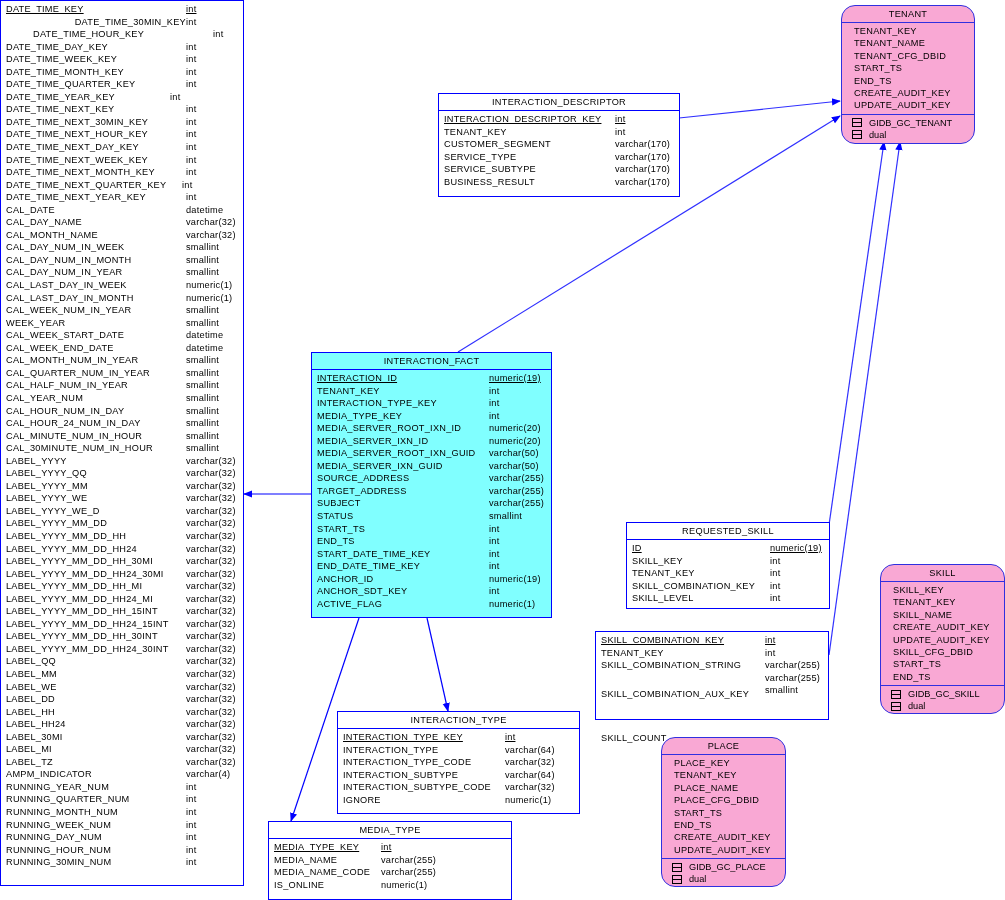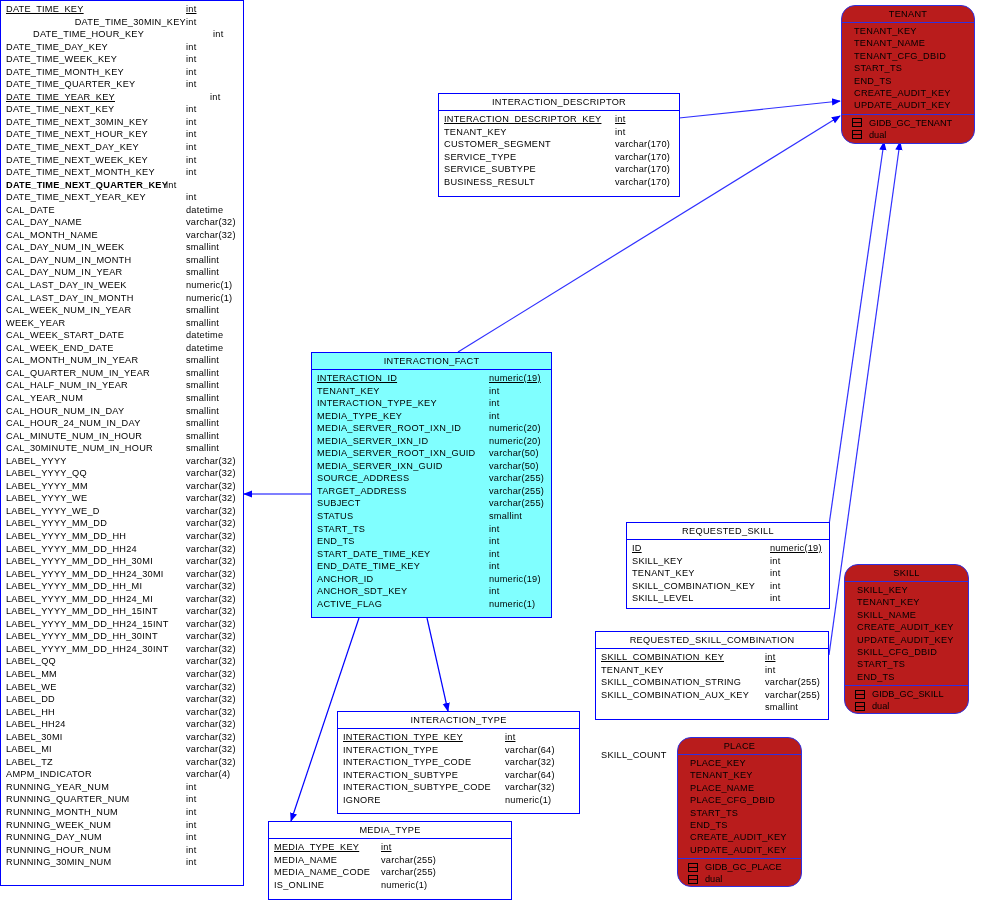--- a/index.html
+++ b/index.html
@@ -1,21 +1,21 @@
 <!DOCTYPE html>
 <html><head>
 <meta charset="utf-8">
 <style>
   html, body { margin:0; padding:0; background:#ffffff; }
   body { width:1005px; height:900px; position:relative; overflow:hidden;
          font-family:"Liberation Sans", sans-serif; font-size:9.2px; color:#000; }
   #links { position:absolute; left:0; top:0; width:1005px; height:900px; pointer-events:none; }
   .entity { position:absolute; border:1px solid #0000ff; background:#ffffff; box-sizing:border-box; }
   .entity.fact { background:#80ffff; }
-  .entity.view { background:#b91c1c; border-color:#3030e0; border-radius:14px; }
+  .entity.view { background:#f9a8d4; border-color:#3030e0; border-radius:14px; }
   .ent-title { text-align:center; height:16px; line-height:16px; border-bottom:1px solid #0000ff; letter-spacing:0.3px; }
   .entity.view .ent-title { border-bottom-color:#3030e0; }
   .ent-body { padding:2px 5px 4px 5px; }
   .row { display:flex; height:12.55px; line-height:12.55px; white-space:nowrap; letter-spacing:0.25px; }
   .row .cname { flex:0 0 auto; }
   .row .ctype { flex:0 0 auto; }
   .row.pk .cname, .row.pk .ctype { text-decoration:underline; }
   .view .ent-body { padding:2px 5px 2px 12px; }
   .view .row { height:12.4px; line-height:12.4px; }
   .ent-sources { border-top:1px solid #3030e0; padding:2px 5px 6px 10px; }
@@ -65,21 +65,21 @@
       </div>
       <div class="row">
         <span class="cname" style="width: 180px;">DATE_TIME_MONTH_KEY</span>
         <span class="ctype">int</span>
       </div>
       <div class="row">
         <span class="cname" style="width: 180px;">DATE_TIME_QUARTER_KEY</span>
         <span class="ctype">int</span>
       </div>
       <div class="row">
-        <span class="cname" style="width: 204px; text-decoration: underline;">DATE_TIME_YEAR_KEY</span>
+        <span class="cname" style="width: 164px;">DATE_TIME_YEAR_KEY</span>
         <span class="ctype">int</span>
       </div>
       <div class="row">
         <span class="cname" style="width: 180px;">DATE_TIME_NEXT_KEY</span>
         <span class="ctype">int</span>
       </div>
       <div class="row">
         <span class="cname" style="width: 180px;">DATE_TIME_NEXT_30MIN_KEY</span>
         <span class="ctype">int</span>
       </div>
@@ -93,21 +93,21 @@
       </div>
       <div class="row">
         <span class="cname" style="width: 180px;">DATE_TIME_NEXT_WEEK_KEY</span>
         <span class="ctype">int</span>
       </div>
       <div class="row">
         <span class="cname" style="width: 180px;">DATE_TIME_NEXT_MONTH_KEY</span>
         <span class="ctype">int</span>
       </div>
       <div class="row">
-        <span class="cname" style="width: 160px; font-weight: bold;">DATE_TIME_NEXT_QUARTER_KEY</span>
+        <span class="cname" style="width: 176px;">DATE_TIME_NEXT_QUARTER_KEY</span>
         <span class="ctype">int</span>
       </div>
       <div class="row">
         <span class="cname" style="width: 180px;">DATE_TIME_NEXT_YEAR_KEY</span>
         <span class="ctype">int</span>
       </div>
       <div class="row">
         <span class="cname" style="width: 180px;">CAL_DATE</span>
         <span class="ctype">datetime</span>
       </div>
@@ -506,36 +506,35 @@
         <span class="ctype">int</span>
       </div>
       <div class="row">
         <span class="cname" style="width: 138px;">SKILL_LEVEL</span>
         <span class="ctype">int</span>
       </div>
     </div>
 </div>
 
 <div class="entity" style="left:595px; top:631px; width:234px; height:89px;">
-  <div class="ent-title">REQUESTED_SKILL_COMBINATION</div>
   <div class="ent-body">
       <div class="row pk">
         <span class="cname" style="width: 164px;">SKILL_COMBINATION_KEY</span>
         <span class="ctype">int</span>
       </div>
       <div class="row">
         <span class="cname" style="width: 164px;">TENANT_KEY</span>
         <span class="ctype">int</span>
       </div>
       <div class="row">
         <span class="cname" style="width: 164px;">SKILL_COMBINATION_STRING</span>
         <span class="ctype">varchar(255)</span>
       </div>
       <div class="row">
-        <span class="cname" style="width: 164px;">SKILL_COMBINATION_AUX_KEY</span>
+        <span class="cname" style="width: 164px; margin-top: 16px;">SKILL_COMBINATION_AUX_KEY</span>
         <span class="ctype">varchar(255)</span>
       </div>
       <div class="row">
         <span class="cname" style="width: 164px; margin-top: 48px;">SKILL_COUNT</span>
         <span class="ctype">smallint</span>
       </div>
     </div>
 </div>
 
 <div class="entity view" style="left:841px; top:5px; width:134px; height:139px;">
@@ -568,21 +567,21 @@
         <span class="tbl-icon"></span>
         <span>GIDB_GC_TENANT</span>
       </div>
       <div class="src-row">
         <span class="tbl-icon"></span>
         <span>dual</span>
       </div>
     </div>
 </div>
 
-<div class="entity view" style="left:844px; top:564px; width:125px; height:150px;">
+<div class="entity view" style="left:880px; top:564px; width:125px; height:150px;">
   <div class="ent-title">SKILL</div>
   <div class="ent-body">
       <div class="row">
         <span class="cname">SKILL_KEY</span>
       </div>
       <div class="row">
         <span class="cname">TENANT_KEY</span>
       </div>
       <div class="row">
         <span class="cname">SKILL_NAME</span>
@@ -608,21 +607,21 @@
         <span class="tbl-icon"></span>
         <span>GIDB_GC_SKILL</span>
       </div>
       <div class="src-row">
         <span class="tbl-icon"></span>
         <span>dual</span>
       </div>
     </div>
 </div>
 
-<div class="entity view" style="left:677px; top:737px; width:125px; height:150px;">
+<div class="entity view" style="left:661px; top:737px; width:125px; height:150px;">
   <div class="ent-title">PLACE</div>
   <div class="ent-body">
       <div class="row">
         <span class="cname">PLACE_KEY</span>
       </div>
       <div class="row">
         <span class="cname">TENANT_KEY</span>
       </div>
       <div class="row">
         <span class="cname">PLACE_NAME</span>

